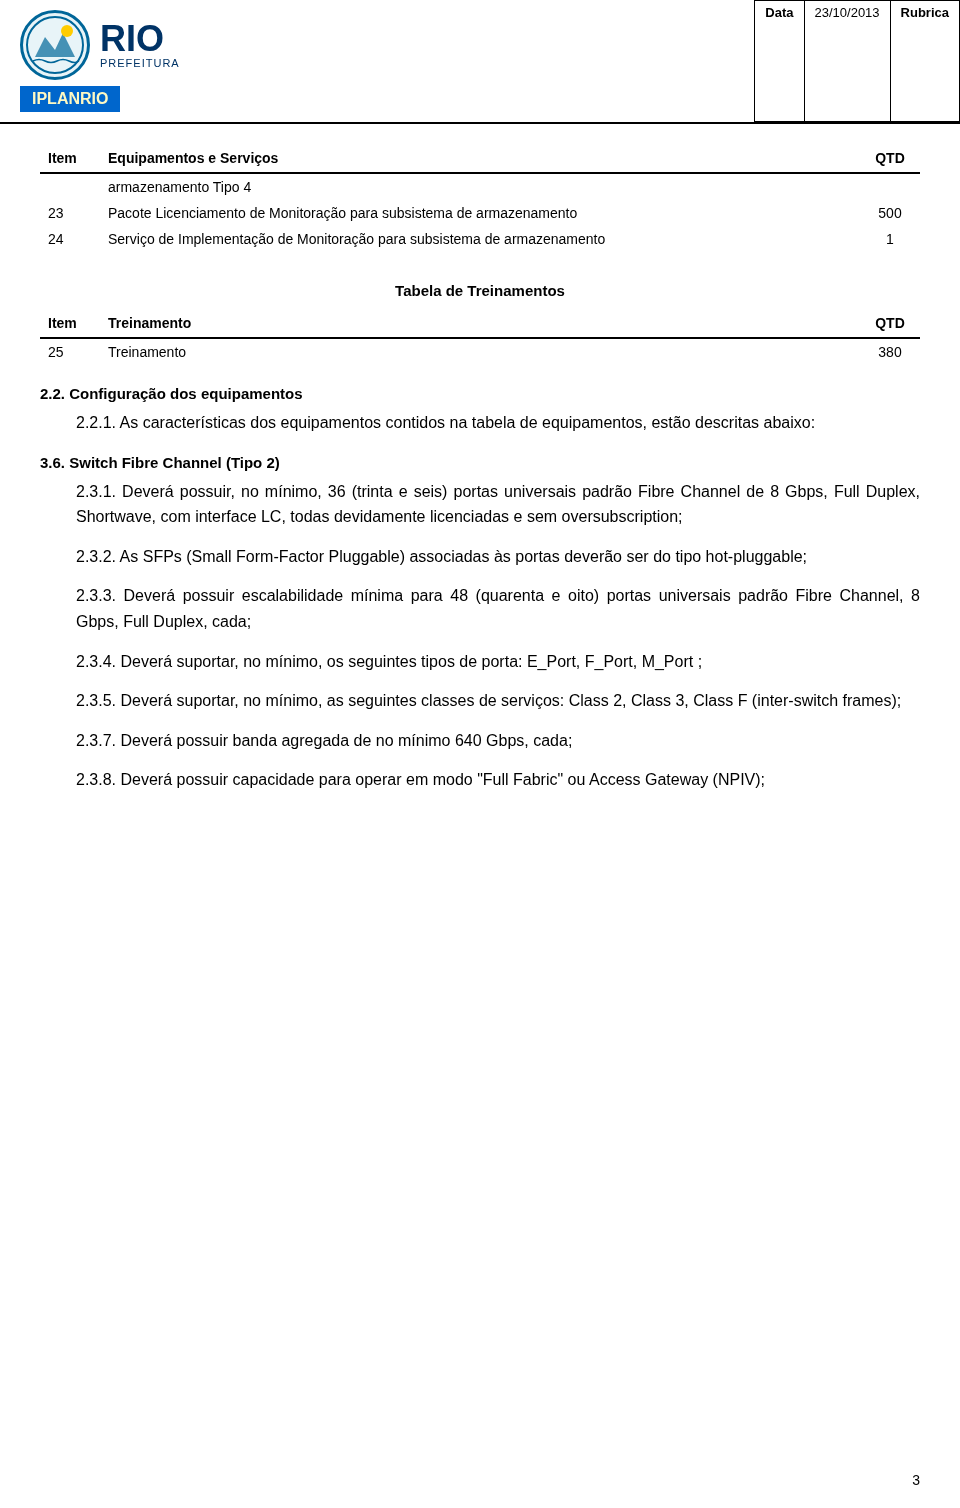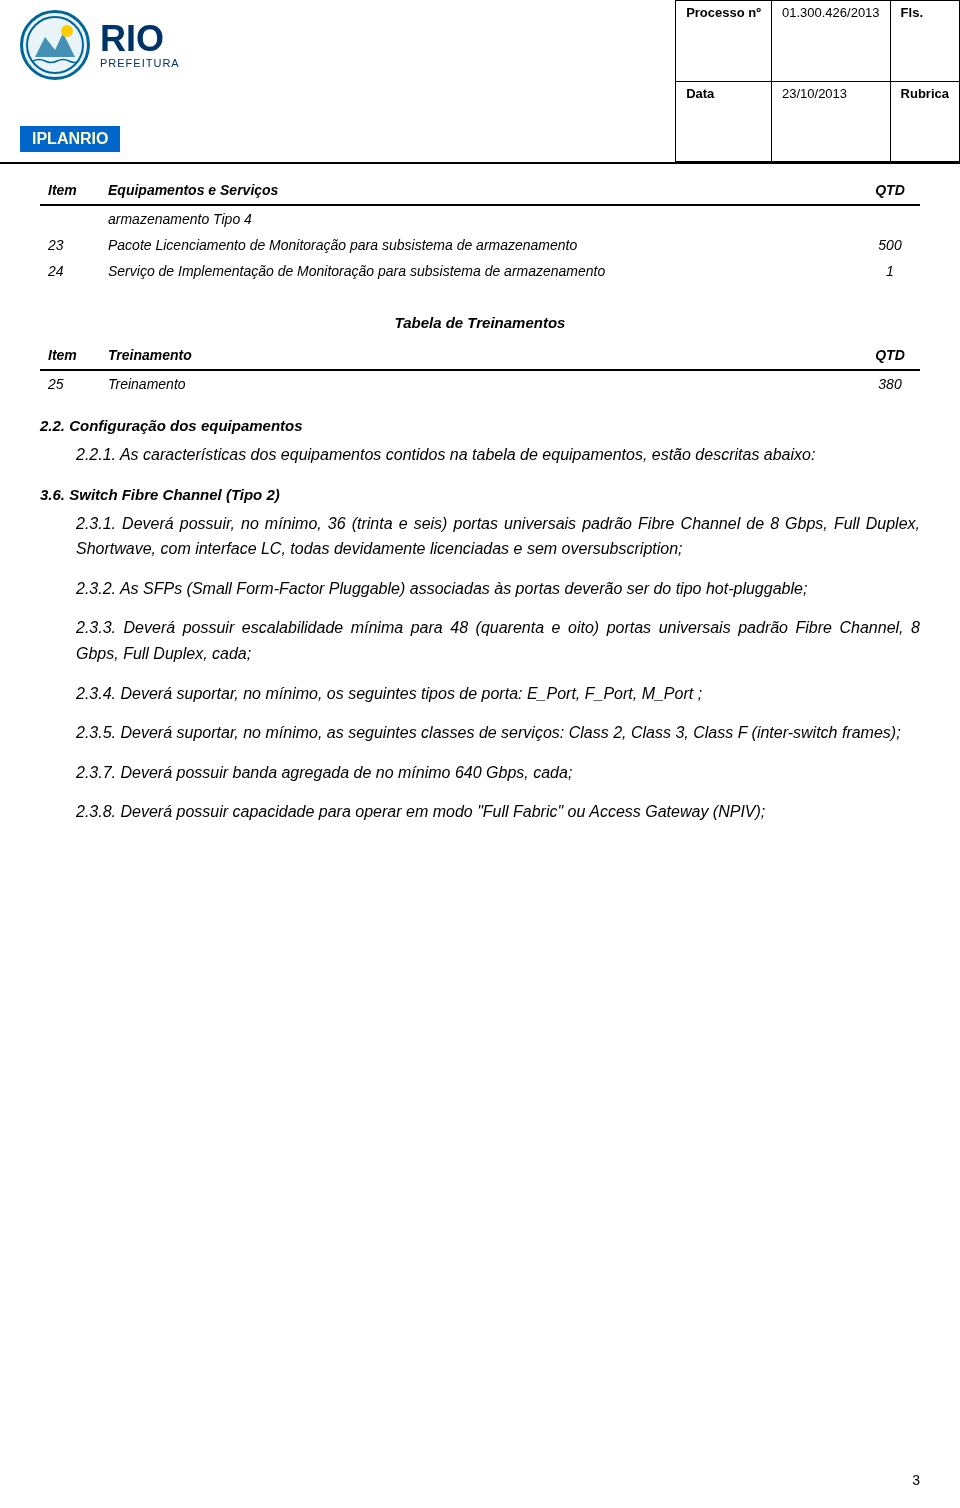--- a/index.html
+++ b/index.html
@@ -28,21 +28,20 @@
       border-bottom: 2px solid #000;
       padding: 0;
     }
 
     .logo-area {
       width: 300px;
       padding: 10px 20px;
       display: flex;
       flex-direction: column;
       justify-content: center;
-      gap: 40px;
     }
 
     .logo-rio {
       display: flex;
       flex-direction: row;
       align-items: center;
       gap: 10px;
     }
 
     .logo-circle {
@@ -110,22 +109,21 @@
       font-size: 13px;
       vertical-align: top;
     }
 
     .info-label {
       font-weight: bold;
     }
 
     
     .content {
-      padding: 12px 40px 40px 40px;
-      font-style: italic;
+      padding: 20px 40px 40px 40px;
     }
 
     
     .eq-table {
       width: 100%;
       border-collapse: collapse;
       margin-bottom: 10px;
     }
 
     .eq-table th {
@@ -238,25 +236,20 @@
           <span class="rio-main">RIO</span>
           <span class="rio-sub">PREFEITURA</span>
         </div>
       </div>
       <div class="iplanrio-badge">IPLANRIO</div>
     </div>
 
     <div class="header-info">
       <table class="info-table">
         <tbody>
-            <tr>
-          <td class="info-label">Processo nº</td>
-          <td>01.300.426/2013</td>
-          <td class="info-label">Fls.</td>
-        </tr>
         <tr>
           <td class="info-label">Data</td>
           <td>23/10/2013</td>
           <td class="info-label">Rubrica</td>
         </tr>
       </tbody>
         </table>
     </div>
   </div>
 

